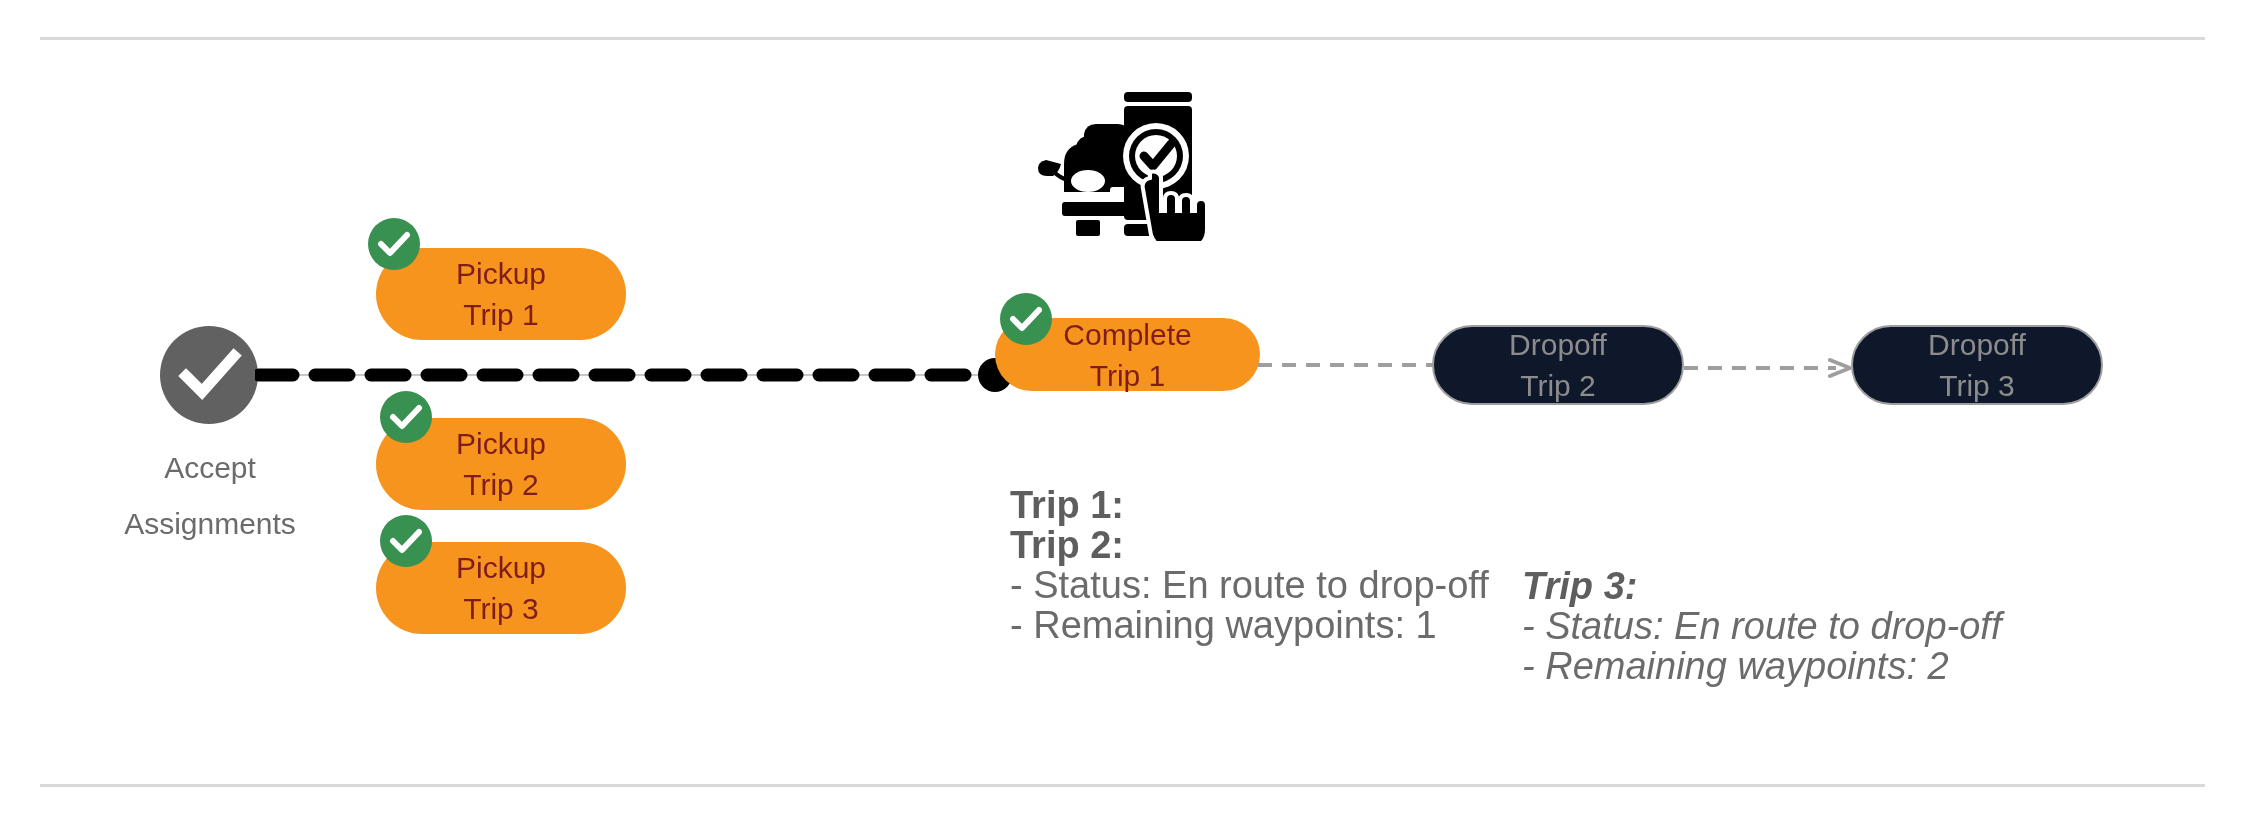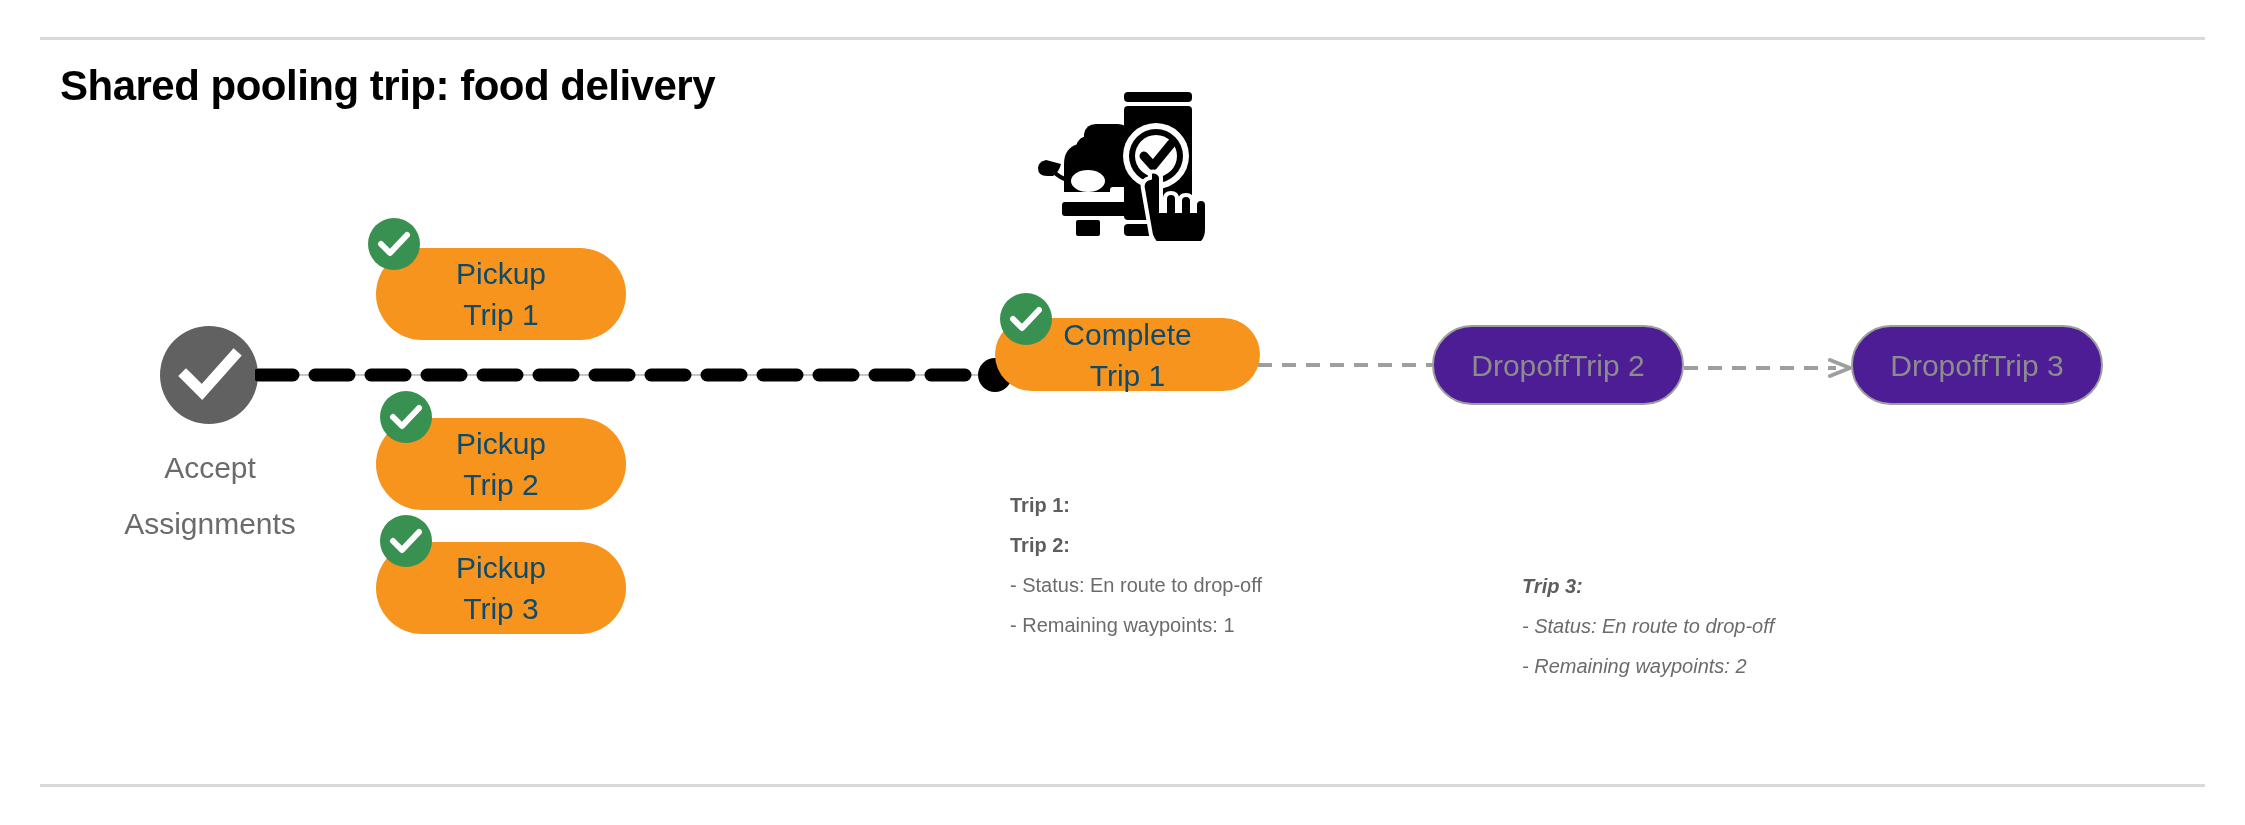--- a/index.html
+++ b/index.html
@@ -99,21 +99,21 @@
     height: 34px;
     border-radius: 50%;
     background: #000000;
   }
 
   
   .pill {
     position: absolute;
     border-radius: 46px;
     background: #f6941d;
-    color: #0c4a6e;
+    color: #7f1d1d;
     display: flex;
     flex-direction: column;
     align-items: center;
     justify-content: center;
     font-size: 30px;
     line-height: 41px;
     font-weight: normal;
     text-align: center;
     box-sizing: border-box;
   }
@@ -136,24 +136,24 @@
   .badge-p1 { left: 368px; top: 218px; }
   .badge-p2 { left: 380px; top: 391px; }
   .badge-p3 { left: 380px; top: 515px; }
   .badge-c1 { left: 1000px; top: 293px; }
 
   
   .pill-outline {
     position: absolute;
     border-radius: 46px;
     border: 2px solid #9e9e9e;
-    background: #4c1d95;
+    background: #0f172a;
     color: #8c8c8c;
     display: flex;
-    flex-direction: row;
+    flex-direction: column;
     align-items: center;
     justify-content: center;
     font-size: 30px;
     line-height: 41px;
     text-align: center;
     box-sizing: border-box;
   }
   .pill-dropoff2 { left: 1432px; top: 325px; width: 252px; height: 80px; }
   .pill-dropoff3 { left: 1851px; top: 325px; width: 252px; height: 80px; }
 
@@ -169,39 +169,38 @@
     position: absolute;
     left: 1684px;
     top: 358px;
     width: 172px;
     height: 20px;
   }
 
   
   .trip-block {
     position: absolute;
-    font-size: 20px;
+    font-size: 38px;
     color: #6b6b6b;
     line-height: 40px;
     white-space: nowrap;
   }
   .trip-block .lbl { font-weight: bold; color: #5e5e5e; }
   .trip-left { left: 1010px; top: 485px; }
   .trip-right { left: 1522px; top: 566px; font-style: italic; }
   .trip-block .row { display: block; }
 </style>
 </head>
 <body>
 
 <div id="slide">
 
   <div class="divider top"></div>
   <div class="divider bottom"></div>
 
-  <div class="page-title">Shared pooling trip: food delivery</div>
 
   <div class="vehicle-icon">
     <svg width="176" height="155" viewBox="0 0 176 155" xmlns="http://www.w3.org/2000/svg">
       <g fill="#000000">
 
         <path d="M38,52 L64,52 L70,40 L95,40 L95,52 L100,52 L100,120 L78,120 L78,128 L58,128 L58,120 L38,120 Z" opacity="0"></path>
 
         <path d="M52,48 q2,-10 12,-10 l22,0 q10,0 12,10 l0,6 l-46,0 Z"></path>
 
         <path d="M44,60 q3,-10 12,-10 l40,0 l0,16 l-54,0 Z"></path>

